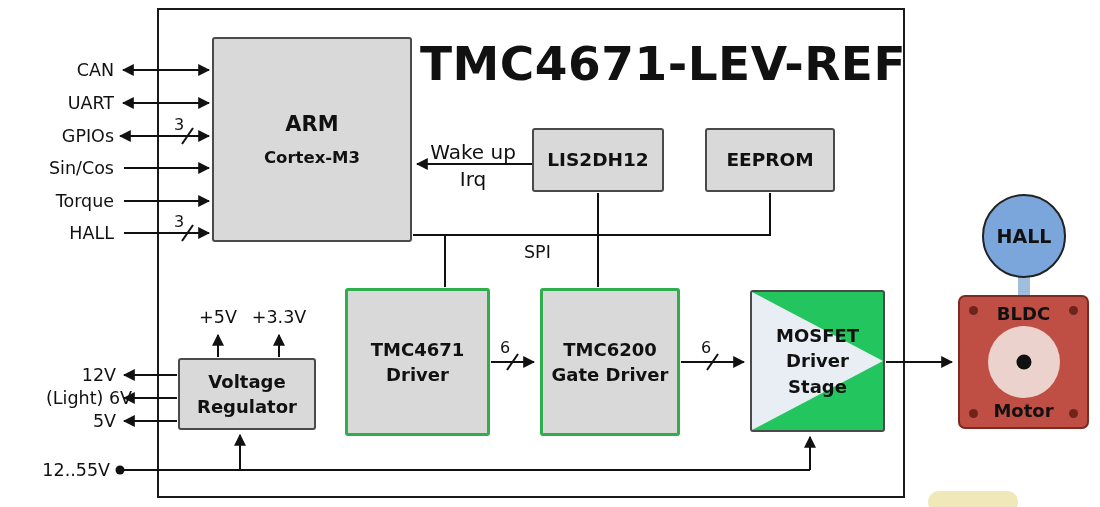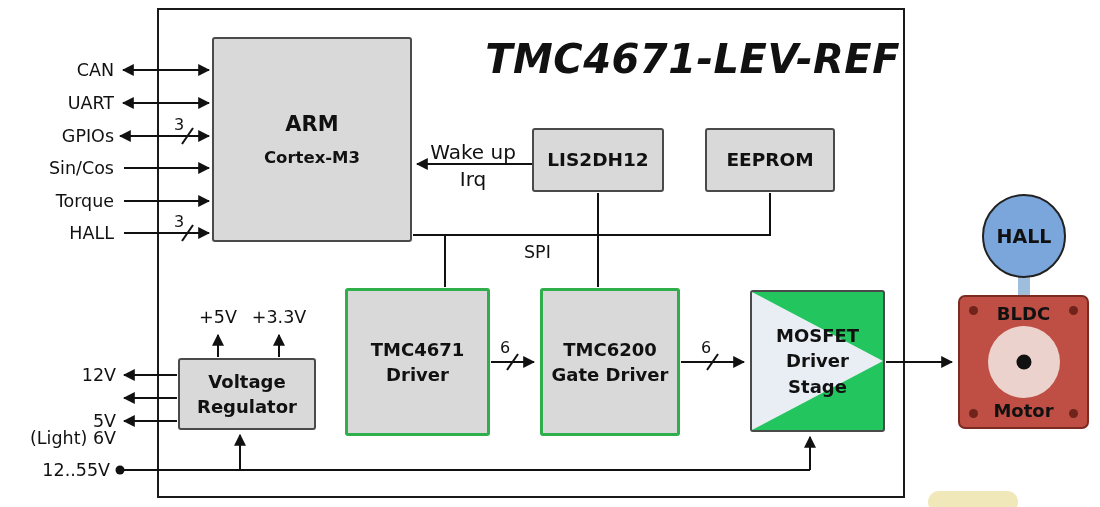--- a/index.html
+++ b/index.html
@@ -8,22 +8,22 @@
     position: relative; width: 1100px; height: 507px; background: #ffffff;
     font-family: "DejaVu Sans", "Liberation Sans", sans-serif; color: #111;
     overflow: hidden;
   }
   .wires { position: absolute; left: 0; top: 0; z-index: 1; }
   .board {
     position: absolute; left: 157px; top: 8px; width: 748px; height: 490px;
     border: 2.5px solid #1a1a1a; background: transparent; z-index: 0;
   }
   .title {
-    position: absolute; left: 420px; top: 36px; width: 480px; text-align: right;
-    font-size: 40px; font-weight: bold; letter-spacing: 0.5px; z-index: 3; white-space: nowrap; font-style: italic;
+    position: absolute; left: 420px; top: 36px; width: 480px; text-align: left;
+    font-size: 47px; font-weight: bold; letter-spacing: 0.5px; z-index: 3; white-space: nowrap;
   }
   .block {
     position: absolute; background: #d9d9d9; border: 2px solid #4a4a4a; border-radius: 3px;
     display: flex; flex-direction: column; align-items: center; justify-content: center;
     text-align: center; z-index: 2; line-height: 1.4;
   }
   .block.green { border: 3px solid #2fae4c; }
   .arm      { left: 212px; top: 37px;  width: 200px; height: 205px; }
   .lis      { left: 532px; top: 128px; width: 132px; height: 64px; }
   .eeprom   { left: 705px; top: 128px; width: 130px; height: 64px; }
@@ -187,18 +187,18 @@
   <div class="lbl num c" style="left:697px; top:338px; width:18px;">6</div>
 
   <div class="lbl small c" style="left:428px; top:141px; width:90px;">Wake up</div>
   <div class="lbl small c" style="left:428px; top:168px; width:90px;">Irq</div>
   <div class="lbl" style="left:524px; top:240px;">SPI</div>
 
   <div class="lbl c" style="left:188px; top:305px; width:60px;">+5V</div>
   <div class="lbl c" style="left:249px; top:305px; width:60px;">+3.3V</div>
 
   <div class="lbl r" style="left:20px; top:363px; width:96px;">12V</div>
-  <div class="lbl r" style="left:0;    top:386px; width:116px;margin-top:40px;">(Light) 6V</div>
+  <div class="lbl r" style="left:16px;    top:386px; width:116px;">(Light) 6V</div>
   <div class="lbl r" style="left:20px; top:409px; width:96px;">5V</div>
 
   <div class="lbl r" style="left:10px; top:458px; width:100px;">12..55V</div>
 
 </div>
 
 </body></html>

